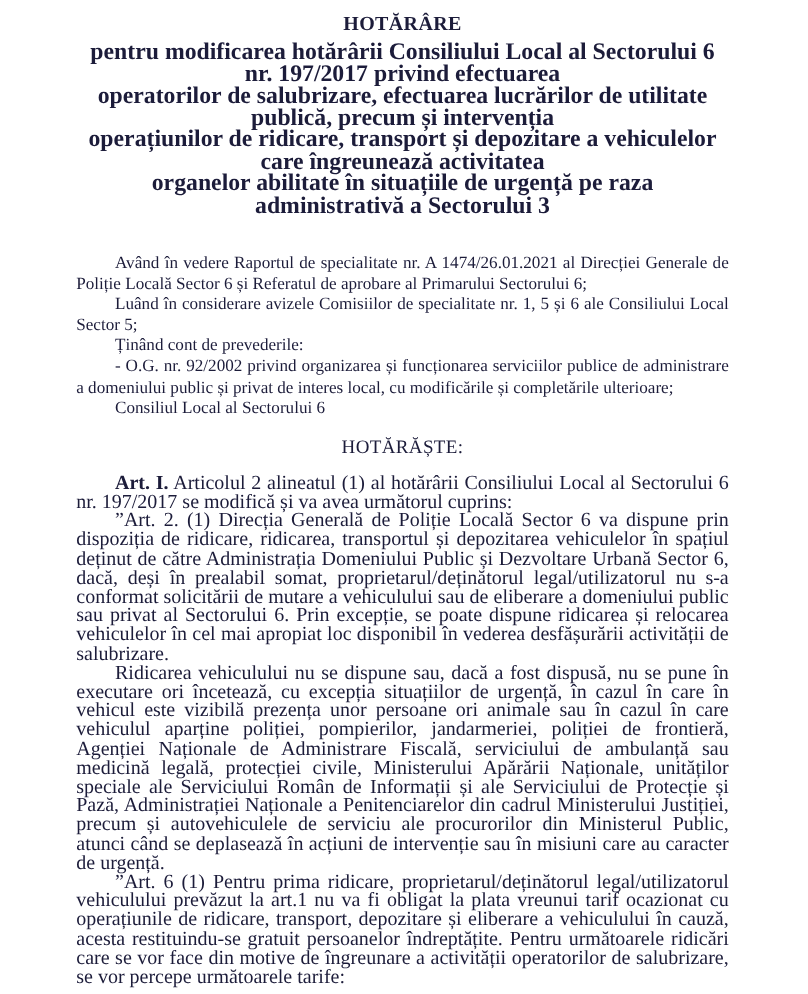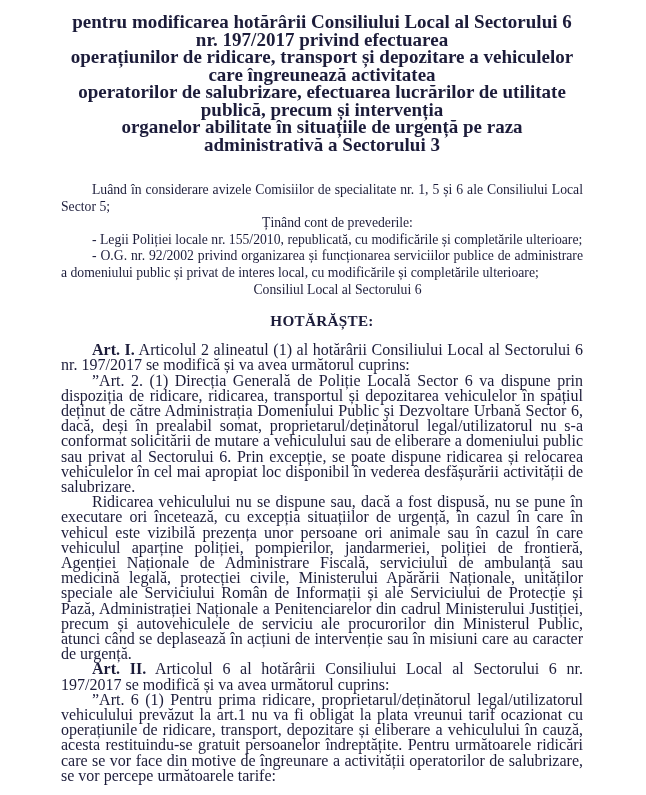--- a/index.html
+++ b/index.html
@@ -40,26 +40,26 @@
     margin-top: 29px;
   }
   .preamble p {
     margin: 0;
     font-size: 13.7px;
     line-height: 16.6px;
     text-align: justify;
     text-indent: 31px;
   }
   .preamble p.single-line {
-    text-align: center;
+    text-align: left;
   }
   .decision-heading {
     margin: 13px 0 0 0;
     text-align: center;
-    font-weight: bold;
+    font-weight: normal;
     font-size: 15.2px;
     line-height: 19px;
     letter-spacing: 0.3px;
   }
   .articles {
     margin-top: 12px;
   }
   .articles p {
     margin: 0;
     font-size: 16px;
@@ -69,44 +69,44 @@
   }
   .article-label {
     font-weight: bold;
   }
 </style>
 </head>
 <body>
 
 <div class="page">
 
+  <h1 class="doc-title">HOTĂRÂRE</h1>
 
   <div class="doc-subtitle">
     <div>pentru modificarea hotărârii Consiliului Local al Sectorului 6 nr. 197/2017 privind efectuarea</div>
+    <div>operatorilor de salubrizare, efectuarea lucrărilor de utilitate publică, precum și intervenția</div>
     <div>operațiunilor de ridicare, transport și depozitare a vehiculelor care îngreunează activitatea</div>
-    <div>operatorilor de salubrizare, efectuarea lucrărilor de utilitate publică, precum și intervenția</div>
     <div>organelor abilitate în situațiile de urgență pe raza administrativă a Sectorului 3</div>
   </div>
 
   <div class="preamble">
+    <p>Având în vedere Raportul de specialitate nr. A 1474/26.01.2021 al Direcției Generale de Poliție Locală Sector 6 și Referatul de aprobare al Primarului Sectorului 6;</p>
     <p>Luând în considerare avizele Comisiilor de specialitate nr. 1, 5 și 6 ale Consiliului Local Sector 5;</p>
     <p class="single-line">Ținând cont de prevederile:</p>
-    <p>- Legii Poliției locale nr. 155/2010, republicată, cu modificările și completările ulterioare;</p>
     <p>- O.G. nr. 92/2002 privind organizarea și funcționarea serviciilor publice de administrare a domeniului public și privat de interes local, cu modificările și completările ulterioare;</p>
     <p class="single-line">Consiliul Local al Sectorului 6</p>
   </div>
 
   <div class="decision-heading">HOTĂRĂȘTE:</div>
 
   <div class="articles">
 
     <p><span class="article-label">Art. I.</span> <span>Articolul 2 alineatul (1) al hotărârii Consiliului Local al Sectorului 6 nr. 197/2017 se modifică și va avea următorul cuprins:</span></p>
 
     <p>”Art. 2. (1) Direcția Generală de Poliție Locală Sector 6 va dispune prin dispoziția de ridicare, ridicarea, transportul și depozitarea vehiculelor în spațiul deținut de către Administrația Domeniului Public și Dezvoltare Urbană Sector 6, dacă, deși în prealabil somat, proprietarul/deținătorul legal/utilizatorul nu s-a conformat solicitării de mutare a vehiculului sau de eliberare a domeniului public sau privat al Sectorului 6.  Prin excepție, se poate dispune ridicarea și relocarea vehiculelor în cel mai apropiat loc disponibil în vederea desfășurării activității de salubrizare.</p>
     <p>Ridicarea vehiculului nu se dispune sau, dacă a fost dispusă, nu se pune în executare ori încetează, cu excepția situațiilor de urgență, în cazul în care în vehicul este vizibilă prezența unor persoane ori animale sau în cazul în care vehiculul aparține poliției, pompierilor, jandarmeriei, poliției de frontieră, Agenției Naționale de Administrare Fiscală, serviciului de ambulanță sau medicină legală, protecției civile, Ministerului Apărării Naționale, unităților speciale ale Serviciului Român de Informații și ale Serviciului de Protecție și Pază, Administrației Naționale a Penitenciarelor din cadrul Ministerului Justiției, precum și autovehiculele de serviciu ale procurorilor din Ministerul Public, atunci când se deplasează în acțiuni de intervenție sau în misiuni care au caracter de urgență.</p>
 
-    <p><span class="article-label">Art. II.</span> <span>Articolul 6 al hotărârii Consiliului Local al Sectorului 6 nr. 197/2017 se modifică și va avea următorul cuprins:</span></p>
 
     <p>”Art. 6 (1) Pentru prima ridicare, proprietarul/deținătorul legal/utilizatorul vehiculului prevăzut la art.1 nu va fi obligat la plata vreunui tarif ocazionat cu operațiunile de ridicare, transport, depozitare și eliberare a vehiculului în cauză, acesta restituindu-se gratuit persoanelor îndreptățite. Pentru următoarele ridicări care se vor face din motive de îngreunare a activității operatorilor de salubrizare, se vor percepe următoarele tarife:</p>
 
   </div>
 
 </div>
 
 </body></html>

